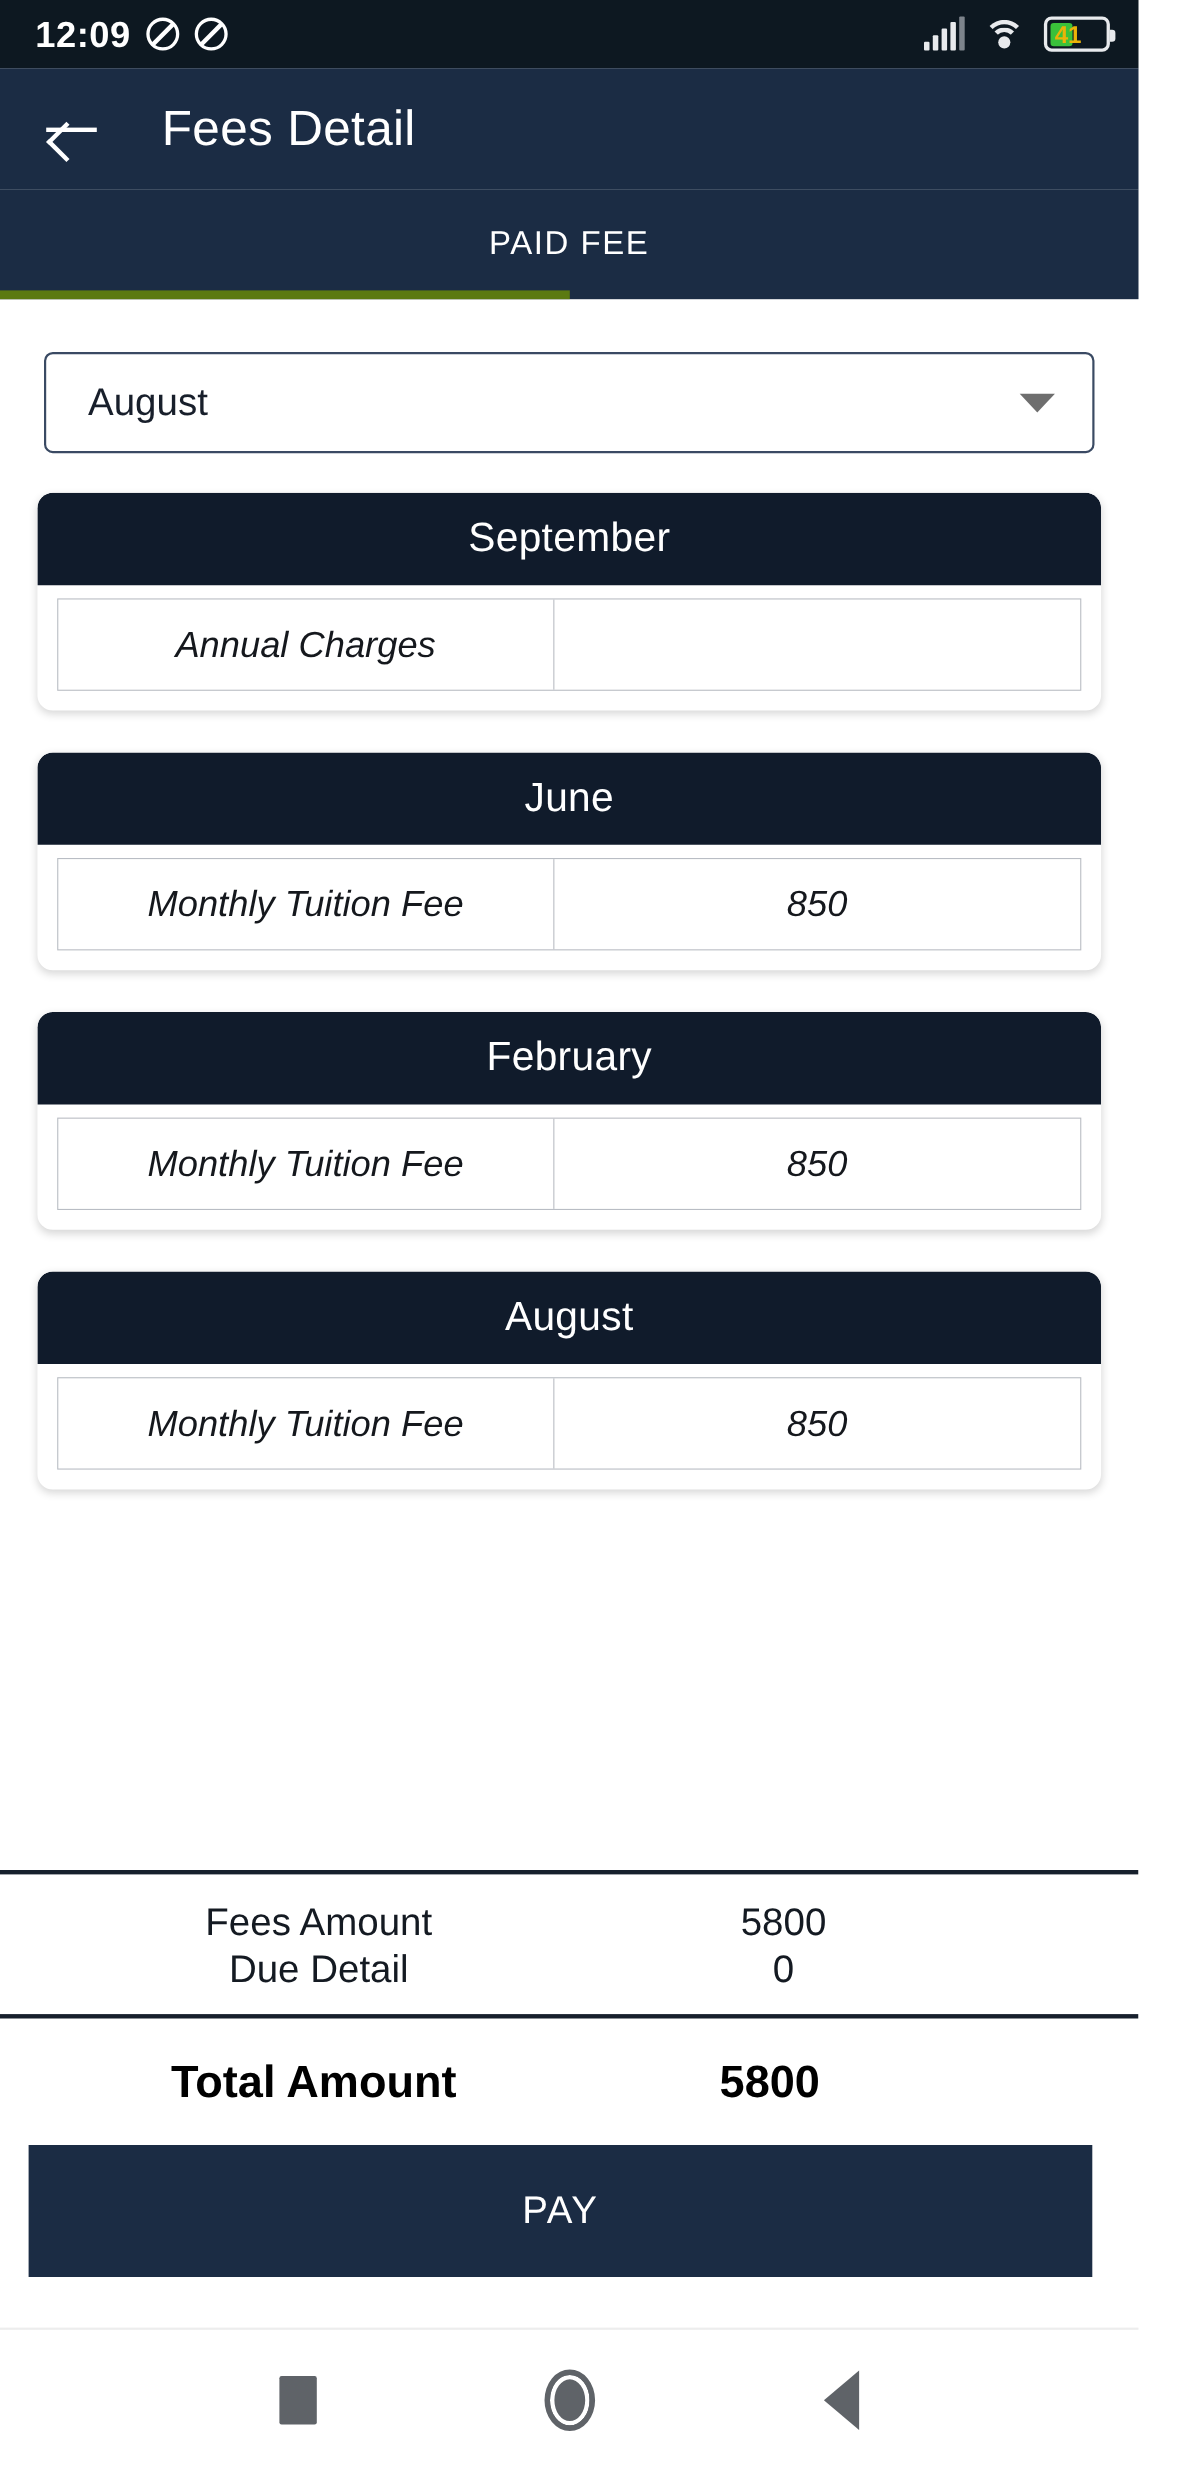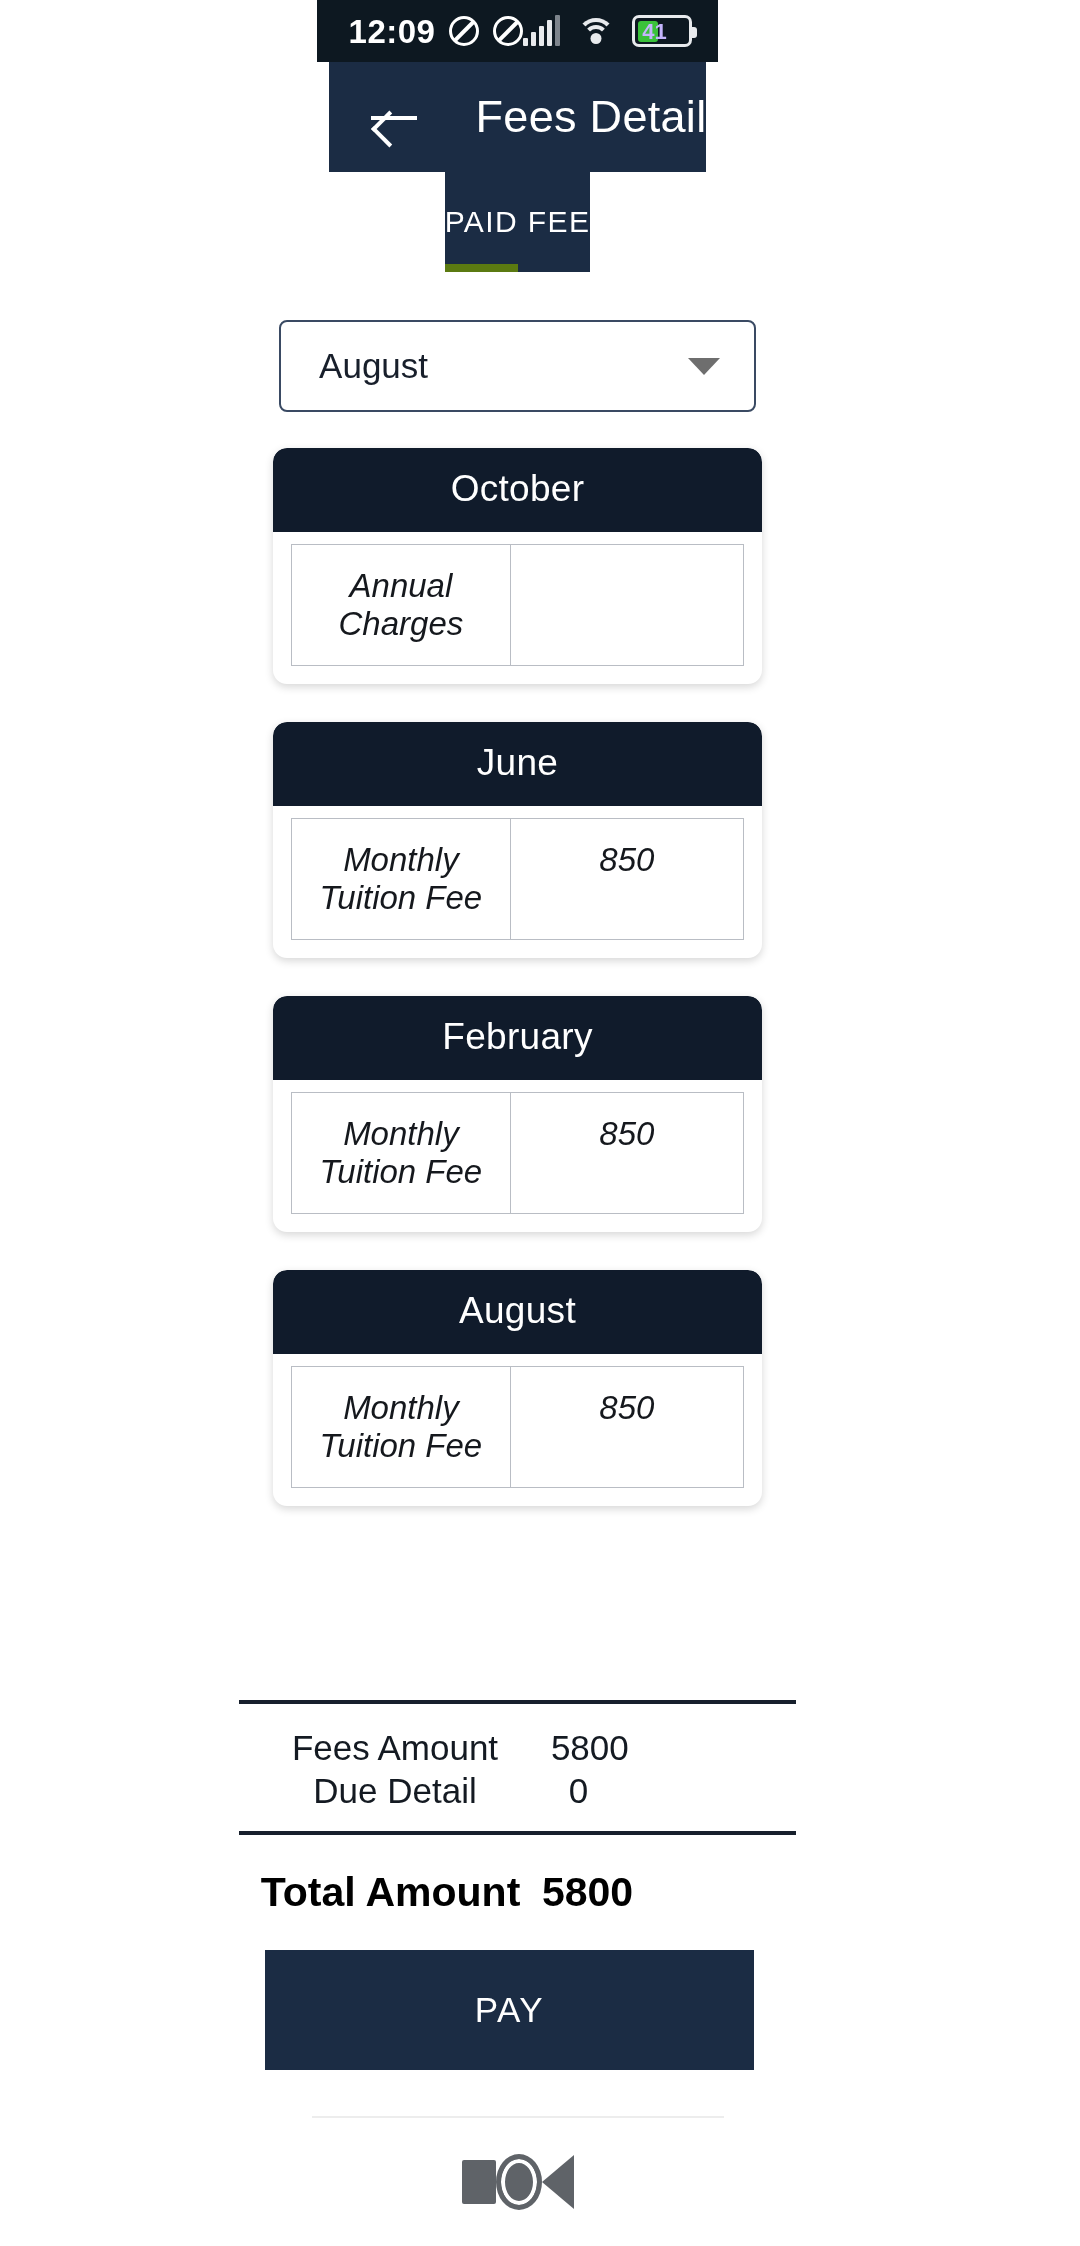--- a/index.html
+++ b/index.html
@@ -12,21 +12,20 @@
     overflow: hidden;
   }
 
   #phone {
     position: relative;
     width: 1035px;
     height: 2246px;
     background: #ffffff;
     display: flex;
     flex-direction: column;
-    align-items: center;
   }
 
   
   .status-bar {
     height: 62px;
     background: #0d1821;
     display: flex;
     align-items: center;
     justify-content: space-between;
     padding: 0 26px 0 32px;
@@ -113,21 +112,21 @@
   .battery-fill {
     height: 100%;
     background: #3ac13a;
     border-radius: 3px;
   }
   .battery-text {
     position: absolute;
     left: 0; right: 16px;
     text-align: center;
     font-size: 22px;
-    color: #c4b5fd;
+    color: #eab308;
     font-weight: bold;
     line-height: 25px;
   }
 
   
   .app-bar {
     background: #1b2c44;
     height: 110px;
     display: flex;
     align-items: center;
@@ -395,21 +394,21 @@
 
     <div class="dropdown-wrap">
       <div class="dropdown">
         <span class="dropdown-value">August</span>
         <span class="caret"></span>
       </div>
     </div>
 
     <div class="cards" id="cards">
         <div class="fee-card">
-          <div class="fee-card-header">October</div>
+          <div class="fee-card-header">September</div>
           <div class="fee-card-body">
             <div class="fee-row">
               <div class="fee-row-label">Annual Charges</div>
             </div>
           </div>
         </div>
         <div class="fee-card">
           <div class="fee-card-header">June</div>
           <div class="fee-card-body">
             <div class="fee-row">

